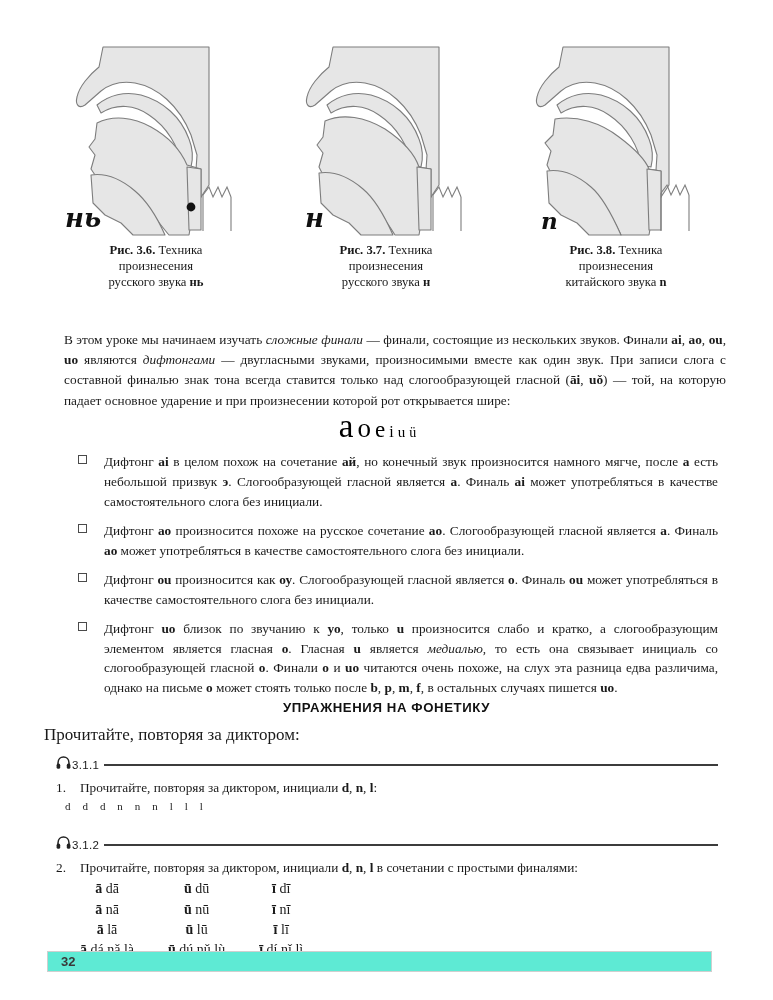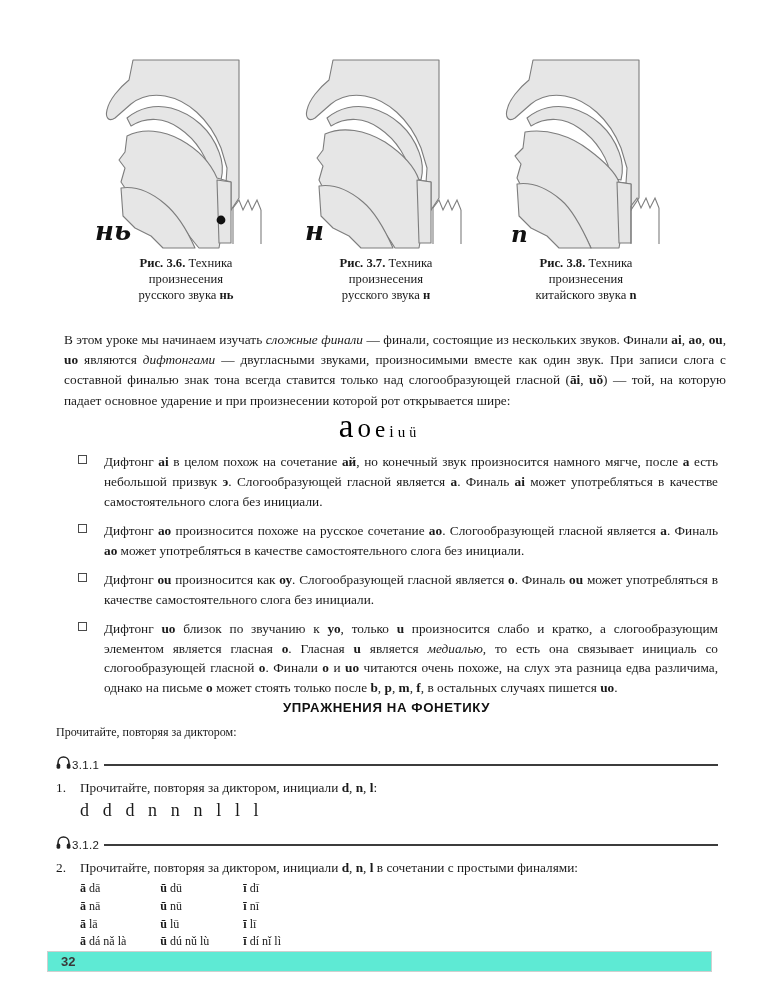--- a/index.html
+++ b/index.html
@@ -20,24 +20,24 @@
     left: 0; top: 0;
     width: 773px;
     height: 1000px;
     background: #fff;
   }
 
   
   .figures {
     position: absolute;
     left: 56px;
-    top: 48px;
+    top: 35px;
     width: 660px;
     display: flex;
-    justify-content: center;
+    justify-content: space-between;
   }
   .figure {
     width: 200px;
     display: flex;
     flex-direction: column;
     align-items: center;
   }
   .figure-art {
     position: relative;
     width: 190px;
@@ -134,23 +134,23 @@
     width: 773px;
     text-align: center;
     font-family: "Liberation Sans", sans-serif;
     font-weight: 700;
     font-size: 13.2px;
     letter-spacing: 0.6px;
     color: #111;
   }
   .read-line {
     position: absolute;
-    left: 56px;
+    left: 44px;
     top: 725px;
-    font-size: 12px;
+    font-size: 17px;
   }
 
   
   .track {
     position: absolute;
     left: 56px;
     width: 662px;
   }
   .track-head {
     display: flex;
@@ -181,31 +181,32 @@
   }
   .exercise .num {
     position: absolute;
     left: 0;
     top: 0;
   }
   .exercise b { font-weight: 700; }
 
   .drill-simple {
     margin-top: 3px;
-    margin-left: 24px;
-    font-size: 18px;
+    margin-left: 9px;
+    font-size: 11px;
     letter-spacing: 1.6px;
     word-spacing: 6px;
   }
 
   .syl-table {
     margin-top: 3px;
     margin-left: 24px;
     border-collapse: collapse;
-    font-size: 12px;
+    font-size: 14px;
+    text-align: center;
   }
   .syl-table td {
     padding: 0 34px 1.5px 0;
     white-space: nowrap;
     line-height: 1.35;
   }
   .syl-table td b { font-weight: 700; }
 
   
   .footer-bar {

